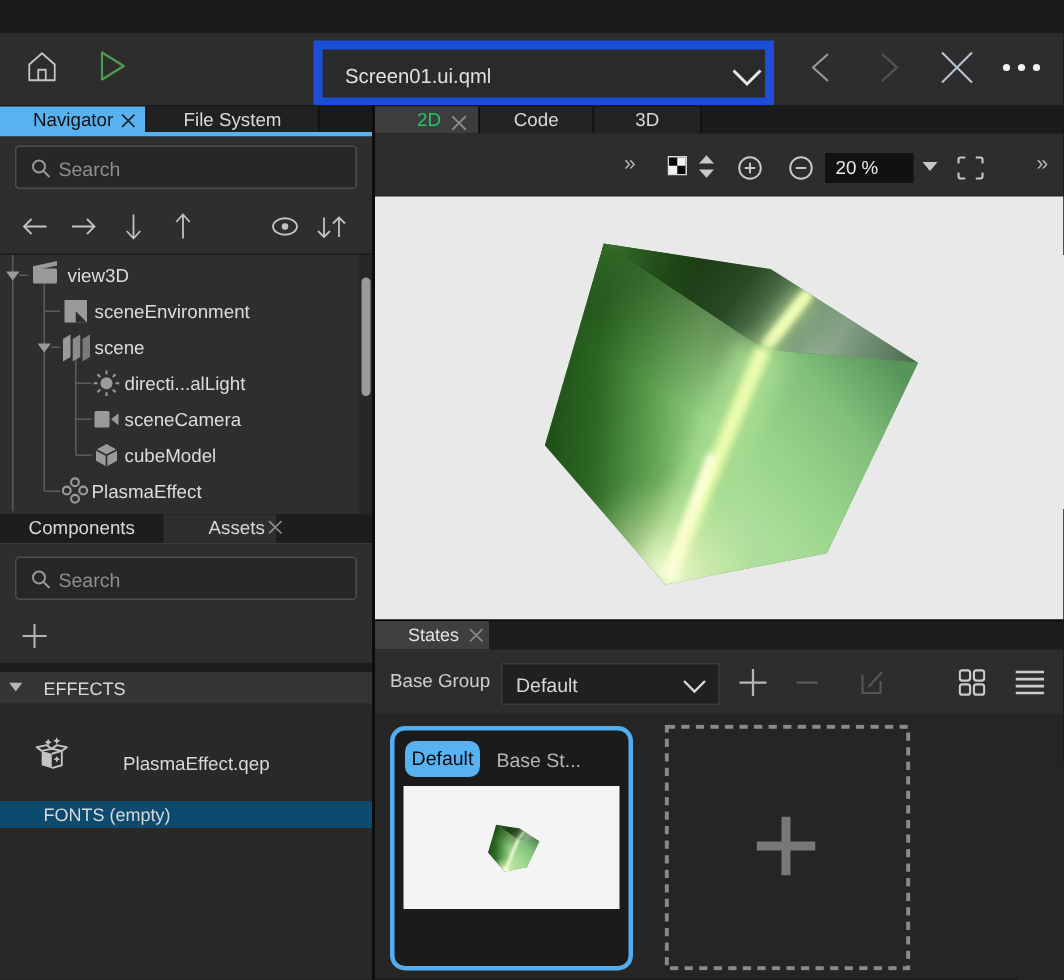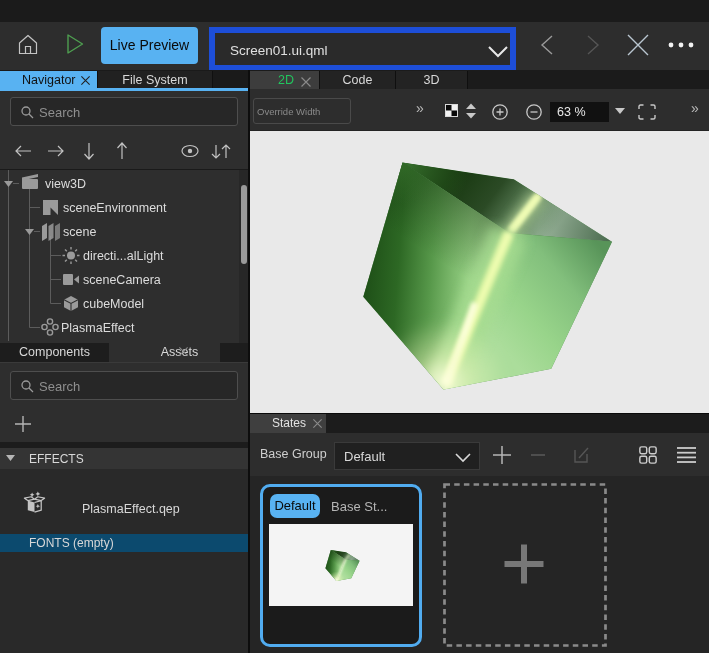--- a/index.html
+++ b/index.html
@@ -18,21 +18,20 @@
 
     <svg class="abs" style="left:16px;top:10px;" width="24" height="24" viewBox="0 0 24 24">
       <path d="M3.5 11 L12 3.5 L20.5 11 L20.5 21.5 L3.5 21.5 Z" fill="none" stroke="#c4c4c4" stroke-width="1.2" stroke-linejoin="round"></path>
       <path d="M9.5 21.5 L9.5 14.5 L14.5 14.5 L14.5 21.5" fill="none" stroke="#c4c4c4" stroke-width="1.2"></path>
     </svg>
 
     <svg class="abs" style="left:61px;top:9px;" width="26" height="26" viewBox="0 0 26 26">
       <path d="M7 4 L21.5 13 L7 22 Z" fill="none" stroke="#4e9e50" stroke-width="1.4" stroke-linejoin="round"></path>
     </svg>
 
-    <div class="abs" style="left:101px;top:5px;width:97px;height:37px;background:#58b2f2;border-radius:4px;color:#0a0a0a;font-size:14px;line-height:37px;text-align:center;">Live Preview</div>
 
     <div class="abs" style="left:209px;top:5px;width:307px;height:44px;background:#2a2a2a;border:6px solid #1d4ed8;">
       <div class="abs" style="left:15px;top:10px;color:#e0e0e0;font-size:13.5px;">Screen01.ui.qml</div>
       <svg class="abs" style="left:272px;top:11px;" width="22" height="16" viewBox="0 0 22 16">
         <path d="M2 3 L11 12 L20 3" fill="none" stroke="#e8e8e8" stroke-width="2"></path>
       </svg>
     </div>
 
     <svg class="abs" style="left:538px;top:12px;" width="18" height="22" viewBox="0 0 18 22">
       <path d="M14 2 L4 11 L14 20" fill="none" stroke="#9a9a9a" stroke-width="1.4"></path>
@@ -152,21 +151,21 @@
         <text x="61" y="162">PlasmaEffect</text>
       </g>
     </svg>
 
     <div class="abs" style="left:239px;top:79.5px;width:9px;height:173px;background:#272727;"></div>
     <div class="abs" style="left:241px;top:94px;width:6px;height:79px;background:#9a9a9a;border-radius:3px;"></div>
   </div>
 
   <div class="abs" style="left:0;top:343px;width:248px;height:18.5px;background:#1d1d1d;">
     <div class="abs" style="left:0;top:0;width:109px;height:18.5px;background:#1d1d1d;color:#d8d8d8;font-size:12.5px;line-height:18.5px;text-align:center;">Components</div>
-    <div class="abs" style="left:109px;top:0;width:111px;height:18.5px;background:#2e2e2e;color:#d8d8d8;font-size:12.5px;line-height:18.5px;text-align:center;">
+    <div class="abs" style="left:109px;top:0;width:75px;height:18.5px;background:#2e2e2e;color:#d8d8d8;font-size:12.5px;line-height:18.5px;">
       <span style="margin-left:30px;">Assets</span>
       <svg class="abs" style="left:69px;top:3px;" width="11" height="11" viewBox="0 0 12 12">
           <path d="M1.5 1.5 L10.5 10.5 M10.5 1.5 L1.5 10.5" stroke="#8a8a8a" stroke-width="1.2"></path>
         </svg>
     </div>
   </div>
 
   <div class="abs" style="left:0;top:361.5px;width:248px;height:1.5px;background:#3a3a3a;"></div>
   <div class="abs" style="left:0;top:363px;width:248px;height:290px;background:#2e2e2e;">
     <div class="abs" style="left:10px;top:8px;width:228px;height:29px;background:#272727;border:1px solid #4e4e4e;border-radius:3px;">
@@ -218,23 +217,20 @@
       <span style="margin-left:28px;">2D</span>
       <svg class="abs" style="left:50px;top:5px;" width="12" height="12" viewBox="0 0 12 12">
           <path d="M1.5 1.5 L10.5 10.5 M10.5 1.5 L1.5 10.5" stroke="#8a8a8a" stroke-width="1.2"></path>
         </svg>
     </div>
     <div class="abs" style="left:69px;top:0.5px;width:77px;height:18.5px;background:#232323;color:#d8d8d8;font-size:12.5px;line-height:18.5px;text-align:center;border-left:1px solid #0f0f0f;border-right:1px solid #0f0f0f;">Code</div>
     <div class="abs" style="left:146px;top:0.5px;width:72px;height:18.5px;background:#232323;color:#d8d8d8;font-size:12.5px;line-height:18.5px;text-align:center;border-right:1px solid #0f0f0f;">3D</div>
   </div>
 
   <div class="abs" style="left:250px;top:89px;width:459px;height:42px;background:#2d2d2d;border-bottom:1px solid #242424;">
-    <div class="abs" style="left:3px;top:9px;width:98px;height:26px;border:1px solid #4a4a4a;border-radius:3px;">
-      <div class="abs" style="left:3px;top:7px;color:#8a8a8a;font-size:9.5px;">Override Width</div>
-    </div>
     <div class="abs" style="left:166px;top:11px;color:#b8b8b8;font-size:14px;">»</div>
 
     <svg class="abs" style="left:195px;top:15px;" width="13" height="13" viewBox="0 0 13 13">
       <rect x="0.5" y="0.5" width="12" height="12" fill="#0a0a0a" stroke="#d8d8d8" stroke-width="1"></rect>
       <rect x="6.5" y="1" width="5.5" height="5.5" fill="#f2f2f2"></rect>
       <rect x="1" y="6.5" width="5.5" height="5.5" fill="#f2f2f2"></rect>
     </svg>
 
     <svg class="abs" style="left:215px;top:13px;" width="12" height="18" viewBox="0 0 12 18">
       <path d="M1 7 L6 1.5 L11 7 Z" fill="#c8c8c8"></path>
@@ -244,21 +240,21 @@
     <svg class="abs" style="left:242px;top:15px;" width="16" height="16" viewBox="0 0 16 16">
       <circle cx="8" cy="8" r="7.2" fill="none" stroke="#c8c8c8" stroke-width="1.3"></circle>
       <path d="M8 4.5 L8 11.5 M4.5 8 L11.5 8" stroke="#c8c8c8" stroke-width="1.3"></path>
     </svg>
 
     <svg class="abs" style="left:276px;top:15px;" width="16" height="16" viewBox="0 0 16 16">
       <circle cx="8" cy="8" r="7.2" fill="none" stroke="#c8c8c8" stroke-width="1.3"></circle>
       <path d="M4.5 8 L11.5 8" stroke="#c8c8c8" stroke-width="1.3"></path>
     </svg>
 
-    <div class="abs" style="left:300px;top:13px;width:59px;height:20px;background:#111;color:#e8e8e8;font-size:12.5px;line-height:20px;"><span style="margin-left:7px;">63 %</span></div>
+    <div class="abs" style="left:300px;top:13px;width:59px;height:20px;background:#111;color:#e8e8e8;font-size:12.5px;line-height:20px;"><span style="margin-left:7px;">20 %</span></div>
     <svg class="abs" style="left:365px;top:19px;" width="10" height="7" viewBox="0 0 10 7">
         <path d="M0 0 L10 0 L5 6 Z" fill="#c8c8c8"></path>
       </svg>
 
     <svg class="abs" style="left:388px;top:15px;" width="18" height="16" viewBox="0 0 18 16">
       <g fill="none" stroke="#c8c8c8" stroke-width="1.4">
         <path d="M1 5 L1 2.5 Q1 1 2.5 1 L5.5 1"></path>
         <path d="M12.5 1 L15.5 1 Q17 1 17 2.5 L17 5"></path>
         <path d="M17 11 L17 13.5 Q17 15 15.5 15 L12.5 15"></path>
         <path d="M5.5 15 L2.5 15 Q1 15 1 13.5 L1 11"></path>

